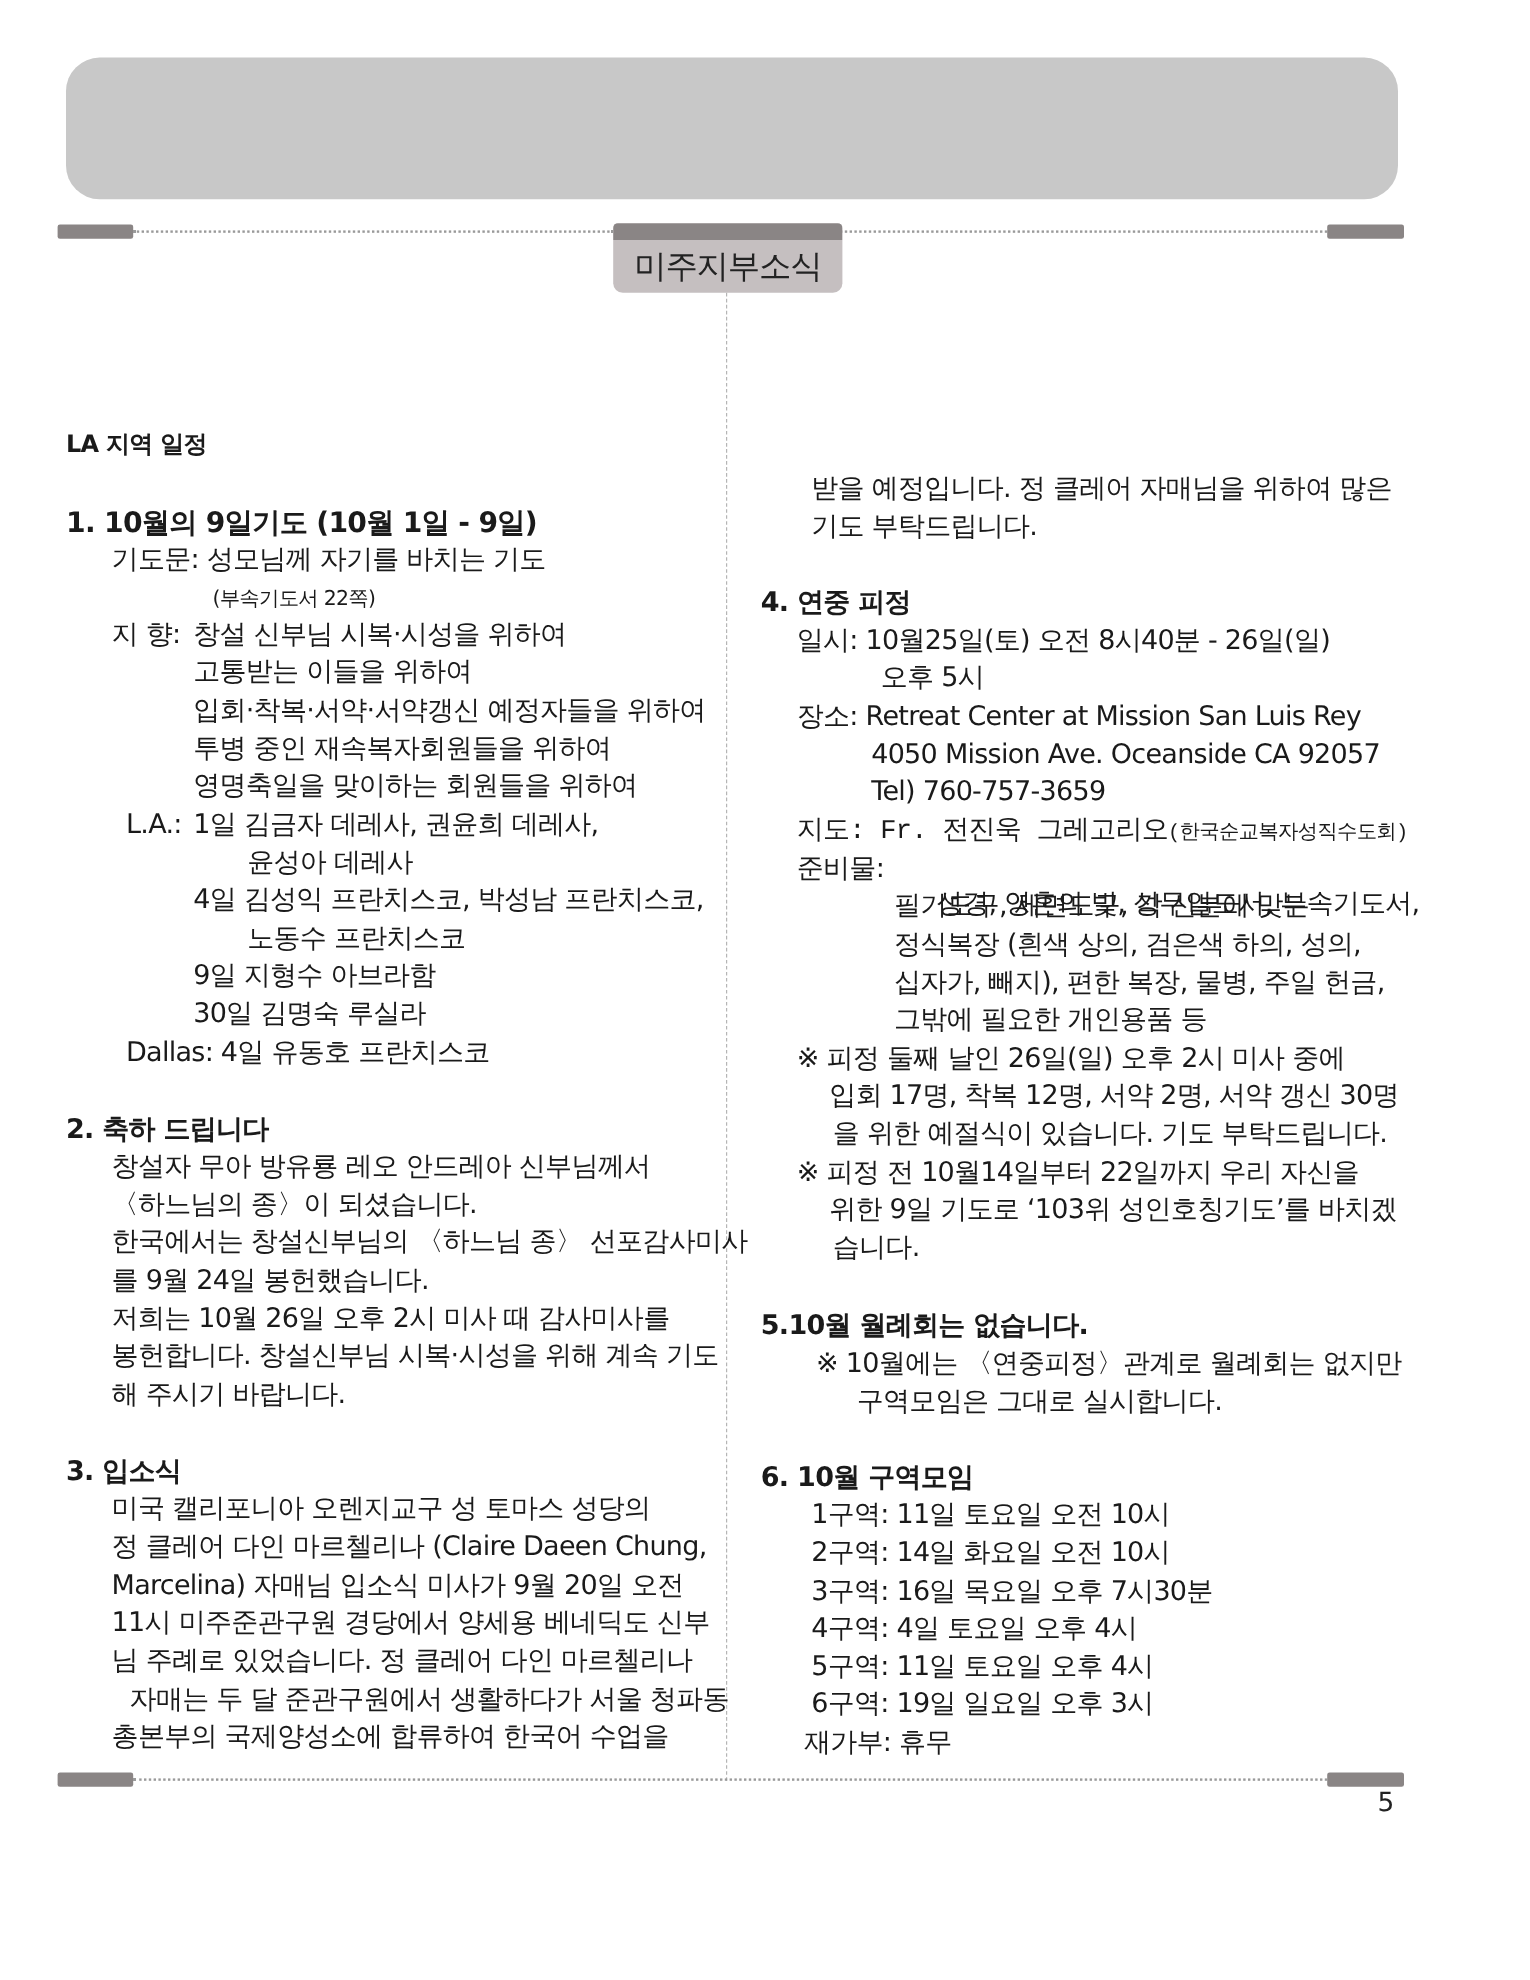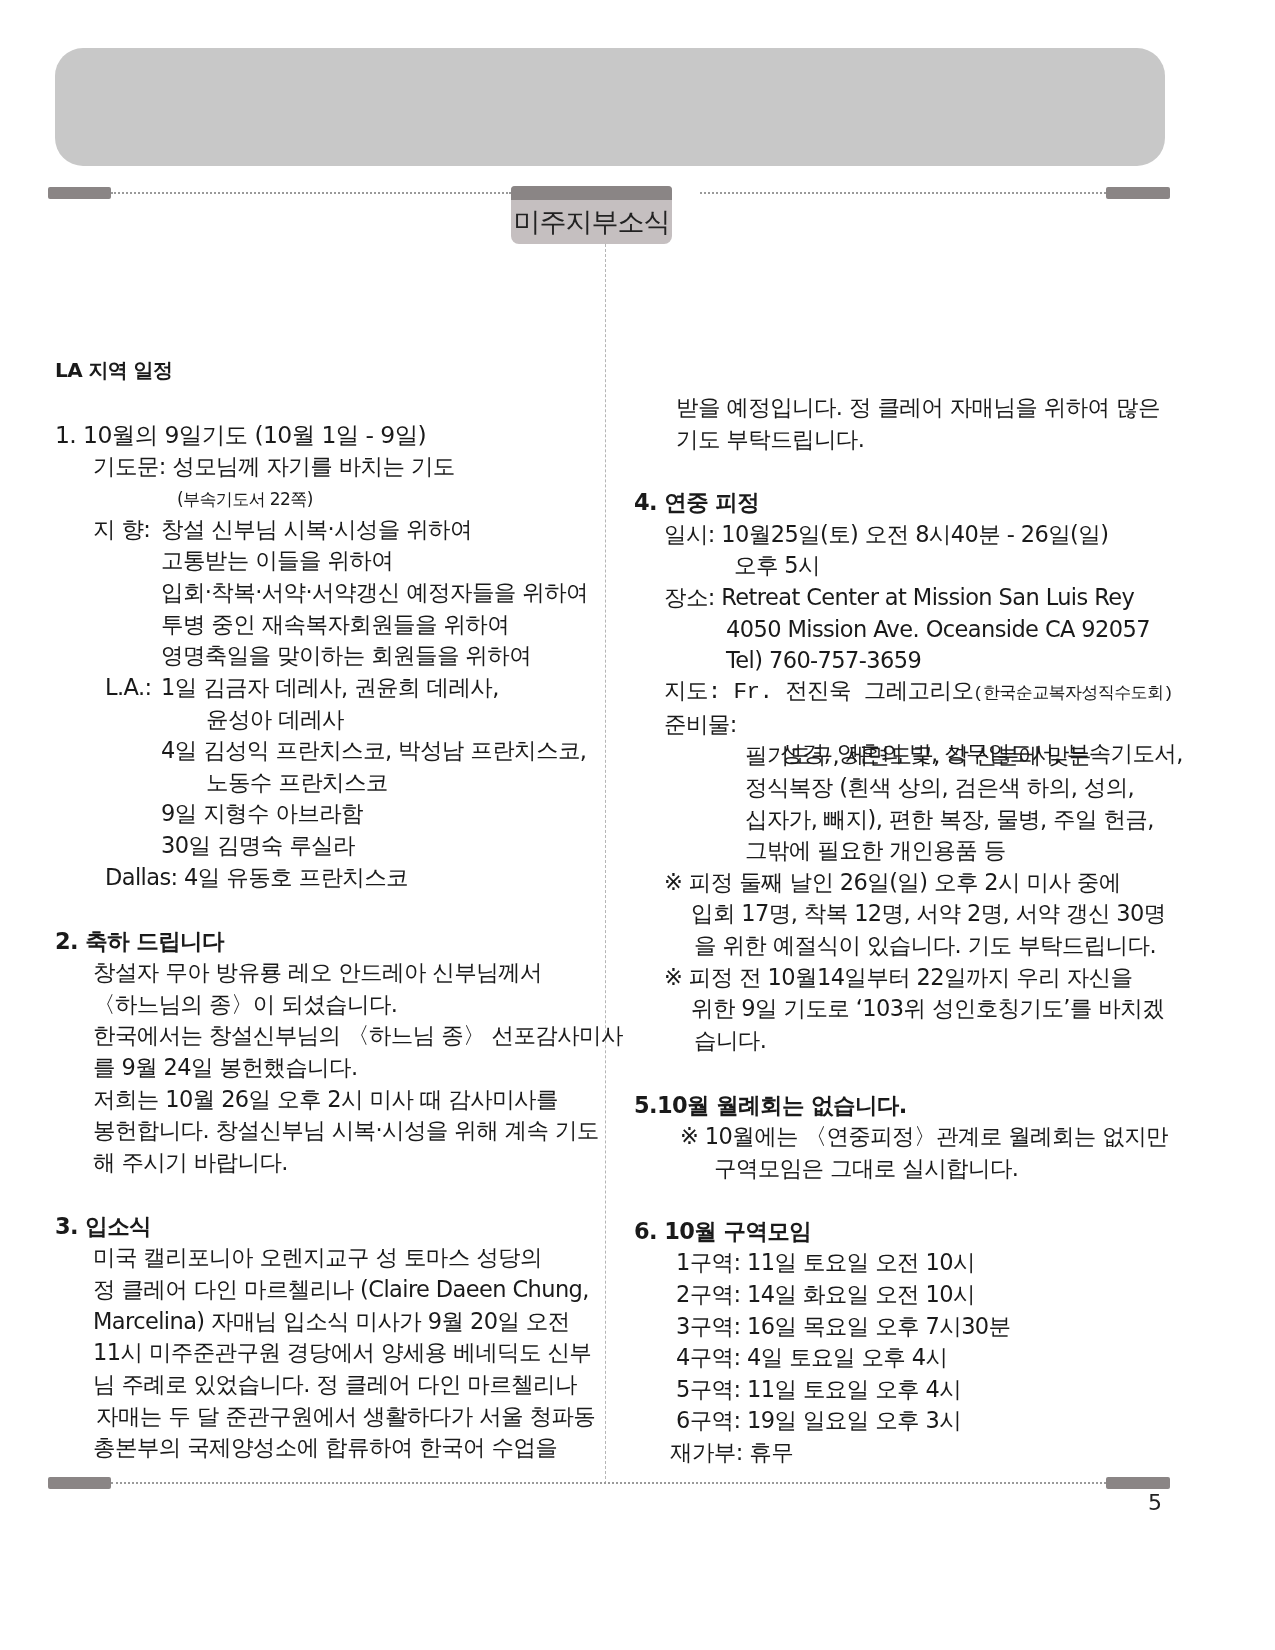--- a/index.html
+++ b/index.html
@@ -8,21 +8,21 @@
     .banner { position: absolute; left: 55px; top: 48px; width: 1110px; height: 118px;
               background: #c8c8c8; border-radius: 28px; }
     .banner-theme { position: absolute; left: 0; right: 0; top: 22px; text-align: center;
                     font-size: 21px; color: #222; letter-spacing: -0.5px; }
     .banner-verse { position: absolute; left: 0; right: 0; top: 58px; text-align: center;
                     font-size: 25px; font-weight: bold; color: #111; letter-spacing: 2px; }
     .banner-verse .src { font-size: 15px; font-weight: normal; font-style: italic; letter-spacing: 1px; margin-left: 6px; }
 
     .rule { position: absolute; top: 192px; height: 0; border-top: 2px dotted #9a9a9a; }
     .tab-end { position: absolute; top: 187px; height: 12px; background: #8a8585; border-radius: 2px; }
-    .section-tab { position: absolute; left: 511px; top: 186px; width: 161px; height: 58px;
+    .section-tab { position: absolute; left: 511px; top: 186px; width: 191px; height: 58px;
                    background: #c5bfc0; border-radius: 4px 4px 8px 8px; overflow: hidden; }
     .section-tab .cap { position: absolute; left: 0; right: 0; top: 0; height: 14px; background: #8a8585; }
     .section-tab .label { position: absolute; left: 0; right: 0; top: 18px; text-align: center;
                           font-size: 27px; color: #222; letter-spacing: -1px; }
 
     .col-divider { position: absolute; left: 605px; top: 244px; height: 1240px; border-left: 1px dashed #b5b5b5; }
 
     .ln { position: absolute; white-space: nowrap; font-size: 22.5px; line-height: 31px; letter-spacing: -0.6px; }
     .h { font-weight: bold; }
     .h-main { font-size: 24px; font-weight: bold; }
@@ -44,21 +44,21 @@
 <div class="tab-end" style="left:1106px;width:64px;"></div>
 <div class="section-tab">
   <div class="cap"></div>
   <div class="label">미주지부소식</div>
 </div>
 
 <div class="col-divider"></div>
 
 <div class="ln h-main" style="left:55px;top:355px;font-size:20px;">LA 지역 일정</div>
 
-<div class="ln h" style="left:55px;top:420px;font-size:23.5px;font-weight:normal;">1. 10월의 9일기도 (10월 1일 - 9일)</div>
+<div class="ln h" style="left:55px;top:420px;font-size:23.5px;font-weight:bold;">1. 10월의 9일기도 (10월 1일 - 9일)</div>
 <div class="ln" style="left:93px;top:451px;">기도문: 성모님께 자기를 바치는 기도</div>
 <div class="ln small" style="left:177px;top:484px;">(부속기도서 22쪽)</div>
 
 <div class="ln" style="left:93px;top:514px;">지  향:</div>
 <div class="ln" style="left:161px;top:514px;">창설 신부님 시복·시성을 위하여</div>
 <div class="ln" style="left:161px;top:545px;">고통받는 이들을 위하여</div>
 <div class="ln" style="left:161px;top:577px;">입회·착복·서약·서약갱신 예정자들을 위하여</div>
 <div class="ln" style="left:161px;top:609px;">투병 중인 재속복자회원들을 위하여</div>
 <div class="ln" style="left:161px;top:640px;">영명축일을 맞이하는 회원들을 위하여</div>
 
@@ -79,21 +79,21 @@
 <div class="ln" style="left:93px;top:1084px;">저희는 10월 26일 오후 2시 미사 때 감사미사를</div>
 <div class="ln" style="left:93px;top:1115px;">봉헌합니다. 창설신부님 시복·시성을 위해 계속 기도</div>
 <div class="ln" style="left:93px;top:1147px;">해 주시기 바랍니다.</div>
 
 <div class="ln h" style="left:55px;top:1211px;font-weight:bold;">3. 입소식</div>
 <div class="ln" style="left:93px;top:1242px;"> 미국 캘리포니아 오렌지교구 성 토마스 성당의</div>
 <div class="ln" style="left:93px;top:1274px;">정 클레어 다인 마르첼리나 (Claire Daeen Chung,</div>
 <div class="ln" style="left:93px;top:1306px;">Marcelina) 자매님 입소식 미사가  9월 20일 오전</div>
 <div class="ln" style="left:93px;top:1337px;">11시 미주준관구원 경당에서 양세용 베네딕도 신부</div>
 <div class="ln" style="left:93px;top:1369px;">님 주례로 있었습니다. 정 클레어 다인 마르첼리나</div>
-<div class="ln" style="left:96px;top:1401px;text-align:center;">자매는 두 달 준관구원에서 생활하다가 서울 청파동</div>
+<div class="ln" style="left:108px;top:1401px;text-align:center;">자매는 두 달 준관구원에서 생활하다가 서울 청파동</div>
 <div class="ln" style="left:93px;top:1432px;">총본부의 국제양성소에 합류하여 한국어 수업을</div>
 
 <div class="ln" style="left:676px;top:392px;">받을 예정입니다. 정 클레어 자매님을 위하여 많은</div>
 <div class="ln" style="left:676px;top:424px;">기도 부탁드립니다.</div>
 
 <div class="ln h" style="left:634px;top:487px;font-weight:bold;text-align:center;">4. 연중 피정</div>
 <div class="ln" style="left:664px;top:519px;">일시: 10월25일(토) 오전 8시40분 - 26일(일)</div>
 <div class="ln" style="left:734px;top:550px;">오후 5시</div>
 <div class="ln" style="left:664px;top:582px;">장소: Retreat Center at Mission San Luis Rey</div>
 <div class="ln" style="left:726px;top:614px;">4050 Mission Ave. Oceanside CA 92057</div>

